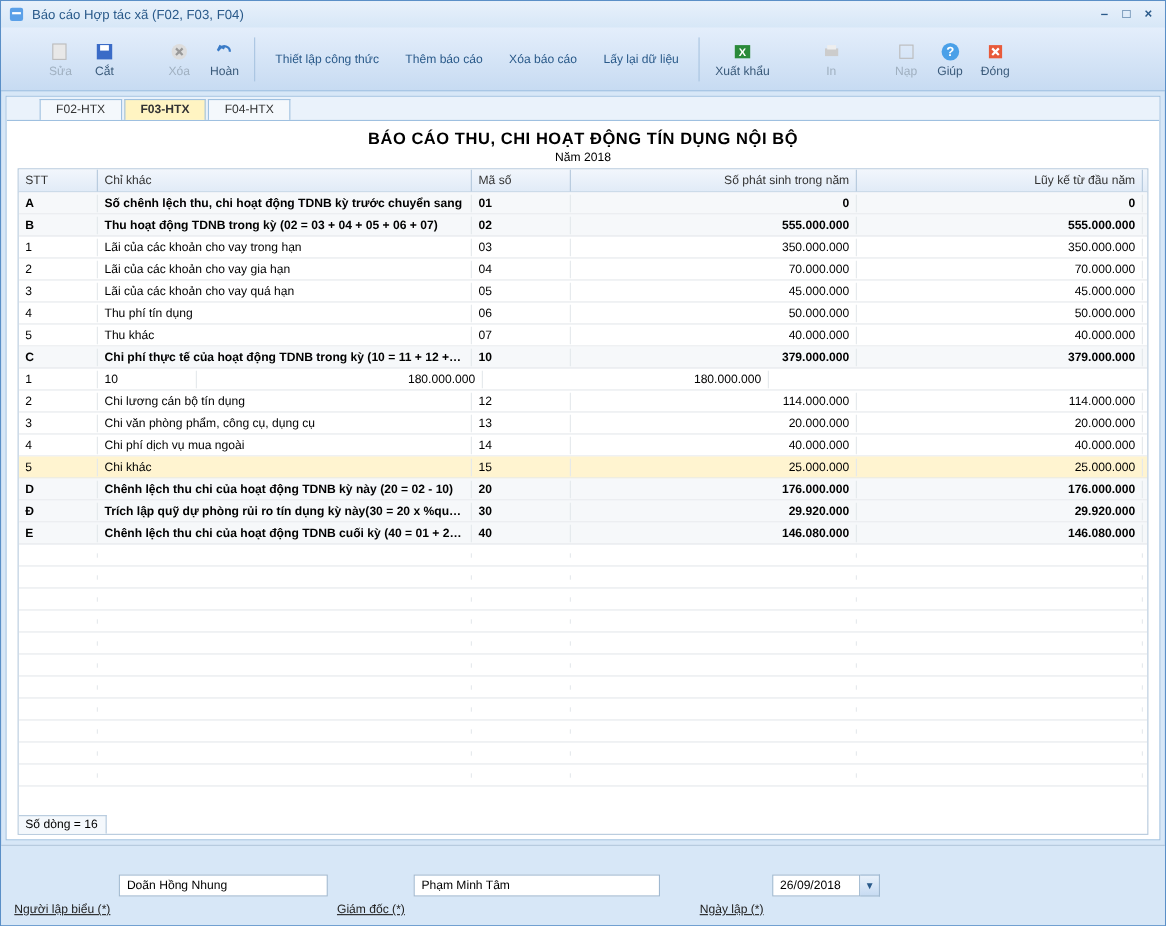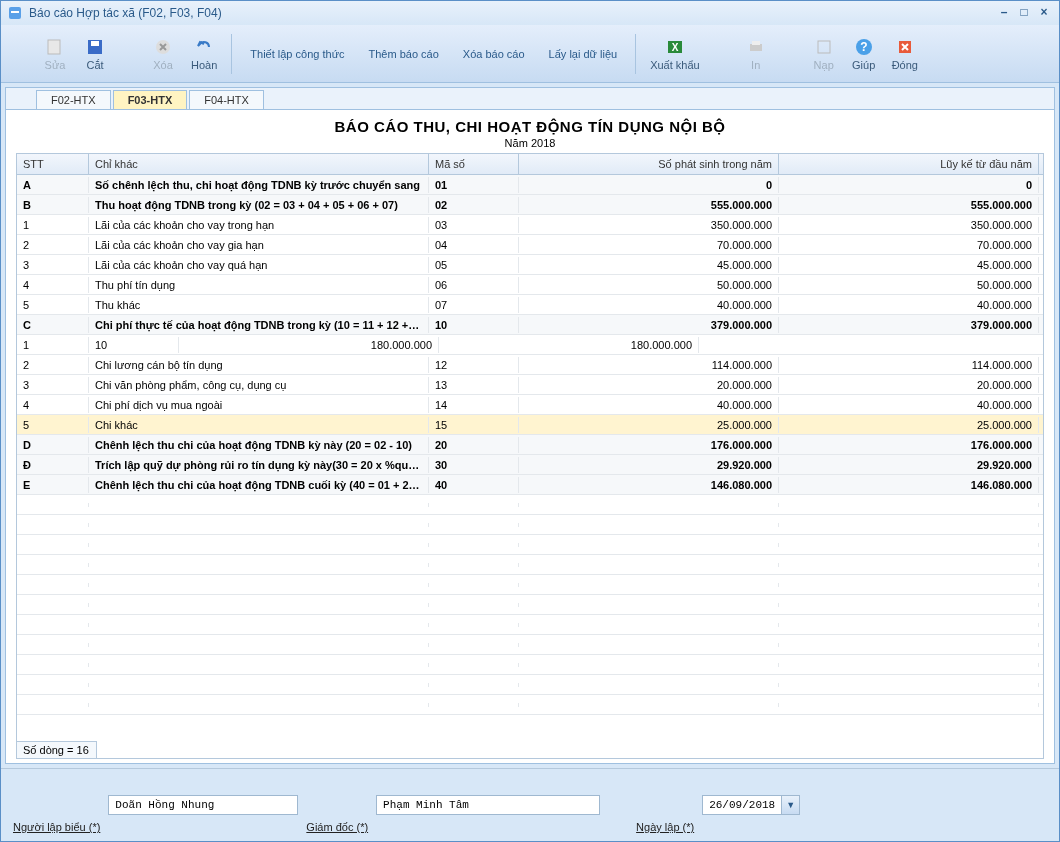--- a/index.html
+++ b/index.html
@@ -35,21 +35,21 @@
 .gr.hl { background: #fff4d0; }
 .gc { padding: 2px 6px; border-right: 1px solid #e4e8ec; overflow: hidden; white-space: nowrap; text-overflow: ellipsis; font-size: 11px; }
 .c-stt { width: 72px; text-align: left; }
 .c-ct { width: 340px; text-align: left; }
 .c-ms { width: 90px; text-align: left; }
 .c-sp { width: 260px; text-align: right; }
 .c-lk { width: 260px; text-align: right; }
 .grid-foot { border-top: 1px solid #b4c8dc; padding: 2px 6px; font-size: 11px; background: #f4f8fc; width: 80px; border-right: 1px solid #b4c8dc; }
 .footer { padding: 8px 12px; display: flex; align-items: center; gap: 8px; background: #d7e7f7; border-top: 1px solid #b4c8dc; }
 .footer label { font-size: 11px; text-decoration: underline; color: #222; margin-top: 44px; }
-.footer input[type=text] { border: 1px solid #9fb8d0; padding: 3px 6px; font-size: 11px; background: #fff; font-family: Liberation Mono, monospace; }
+.footer input[type=text] { border: 1px solid #9fb8d0; padding: 3px 6px; font-size: 11px; background: #fff; }
 .date-wrap { display: flex; }
 .date-wrap input { width: 80px; }
 .date-wrap .dd { width: 18px; background: linear-gradient(#e8f1fb,#c7dbf2); border: 1px solid #9fb8d0; border-left: none; text-align: center; cursor: pointer; font-size: 9px; color: #2a5a8a; line-height: 18px; }
 svg { display: block; }
 </style>
 </head>
 <body>
 
 <div class="window">
   <div class="titlebar">

